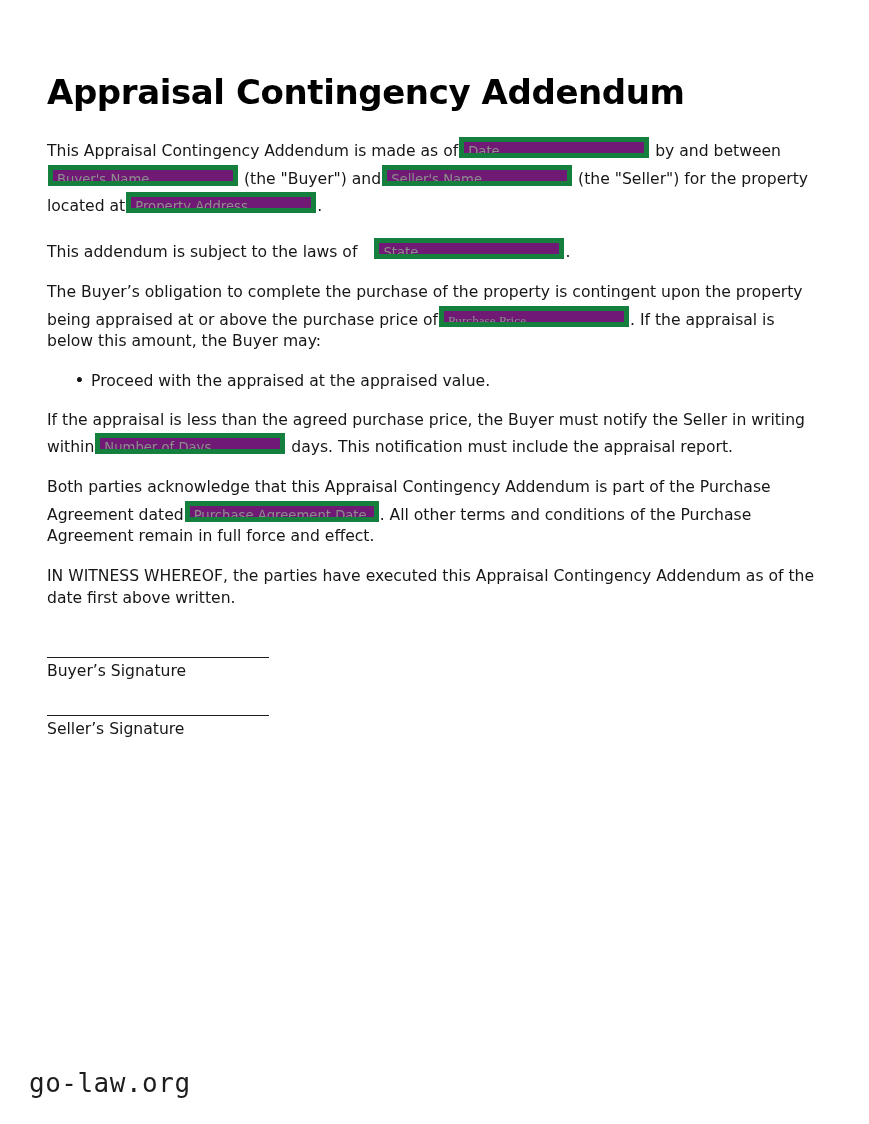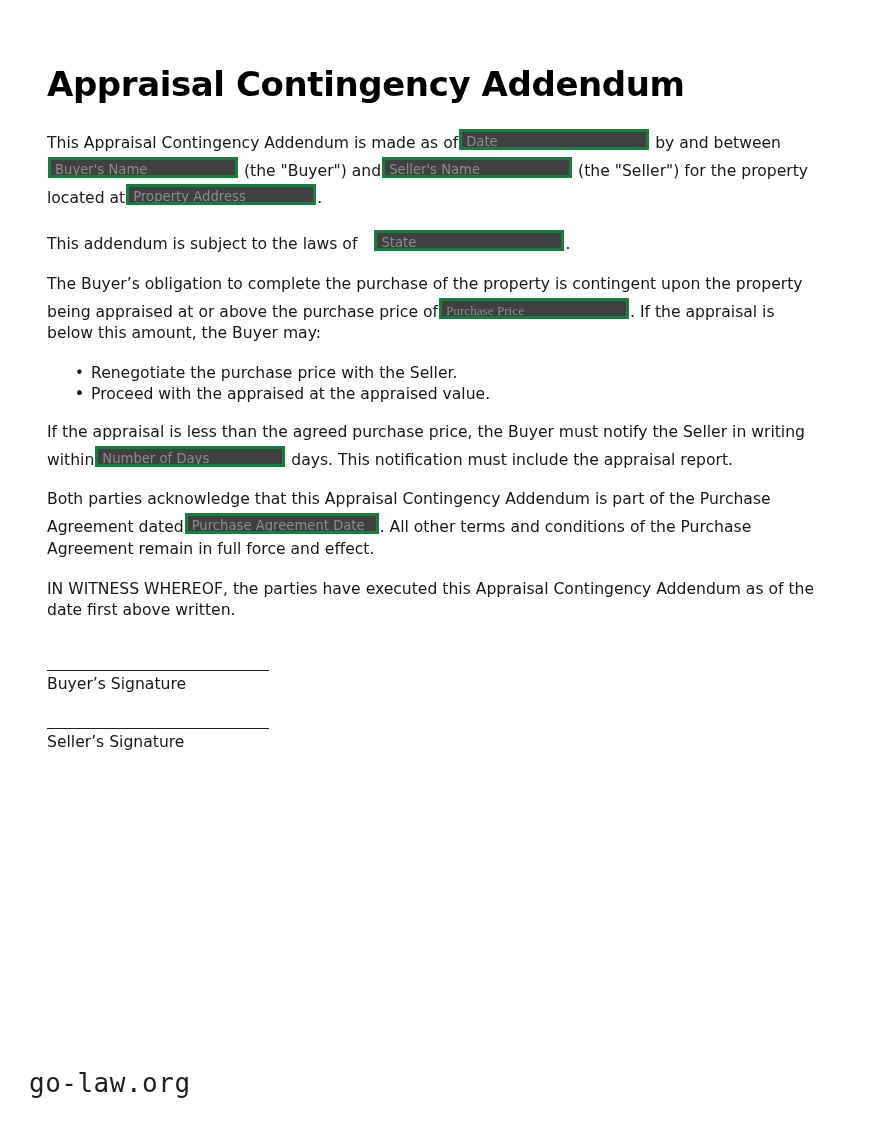--- a/index.html
+++ b/index.html
@@ -12,21 +12,21 @@
     color: #111111;
     position: relative;
     overflow: hidden;
   }
 
   .page {
     position: absolute;
     left: 0; top: 0;
     width: 869px;
     height: 1124px;
-    padding: 8px 47px;
+    padding: 16px 47px;
   }
 
   .doc-title {
     font-family: "DejaVu Sans", sans-serif;
     font-weight: bold;
     font-size: 34px;
     letter-spacing: -0.4px;
     color: #000000;
     margin: 0;
     padding-top: 57px;
@@ -46,22 +46,22 @@
     margin: 0 0 18px 0;
     font-size: 15.6px;
     line-height: 21.7px;
     color: #161616;
   }
 
   
   .field {
     display: inline-block;
     vertical-align: baseline;
-    border: 3px solid #15803d;
-    background: #404040;
+    border: 5px solid #15803d;
+    background: #701a75;
     height: 21px;
     line-height: 19px;
     padding: 0 4px;
     margin: 0 1px;
     font-size: 13.2px;
     color: #8d8d8d;
     font-family: "DejaVu Sans", sans-serif;
     overflow: hidden;
     white-space: nowrap;
     position: relative;
@@ -135,21 +135,21 @@
     <p class="para"><span>This Appraisal Contingency Addendum is made as of</span><span class="field f-date">Date</span>
       <span>by and between</span><span class="field f-buyer">Buyer's Name</span>
       <span>(the "Buyer") and</span><span class="field f-seller">Seller's Name</span>
       <span>(the "Seller") for the property located at</span><span class="field f-address">Property Address</span><span>.</span></p>
 
     <p class="para"><span>This addendum is subject to the laws of</span><span class="field f-state">State</span><span>.</span></p>
 
     <p class="para"><span>The Buyer’s obligation to complete the purchase of the property is contingent upon the property being appraised at or above the purchase price of</span><span class="field f-price">Purchase Price</span><span>. If the appraisal is below this amount, the Buyer may:</span></p>
 
     <ul class="bullets">
-      <li><span class="dot">•</span><span>Renegotiate the purchase price with the Seller.</span></li>
+      <li><span class="dot">•</span></li>
       <li><span class="dot">•</span></li>
       <li><span class="dot">•</span><span>Proceed with the appraised at the appraised value.</span></li>
     </ul>
 
 
     <p class="para"><span>If the appraisal is less than the agreed purchase price, the Buyer must notify the Seller in writing within</span><span class="field f-days2">Number of Days</span>
       <span>days. This notification must include the appraisal report.</span></p>
 
     <p class="para"><span>Both parties acknowledge that this Appraisal Contingency Addendum is part of the Purchase Agreement dated</span><span class="field f-padate">Purchase Agreement Date</span><span>. All other terms and conditions of the Purchase Agreement remain in full force and effect.</span></p>
 

